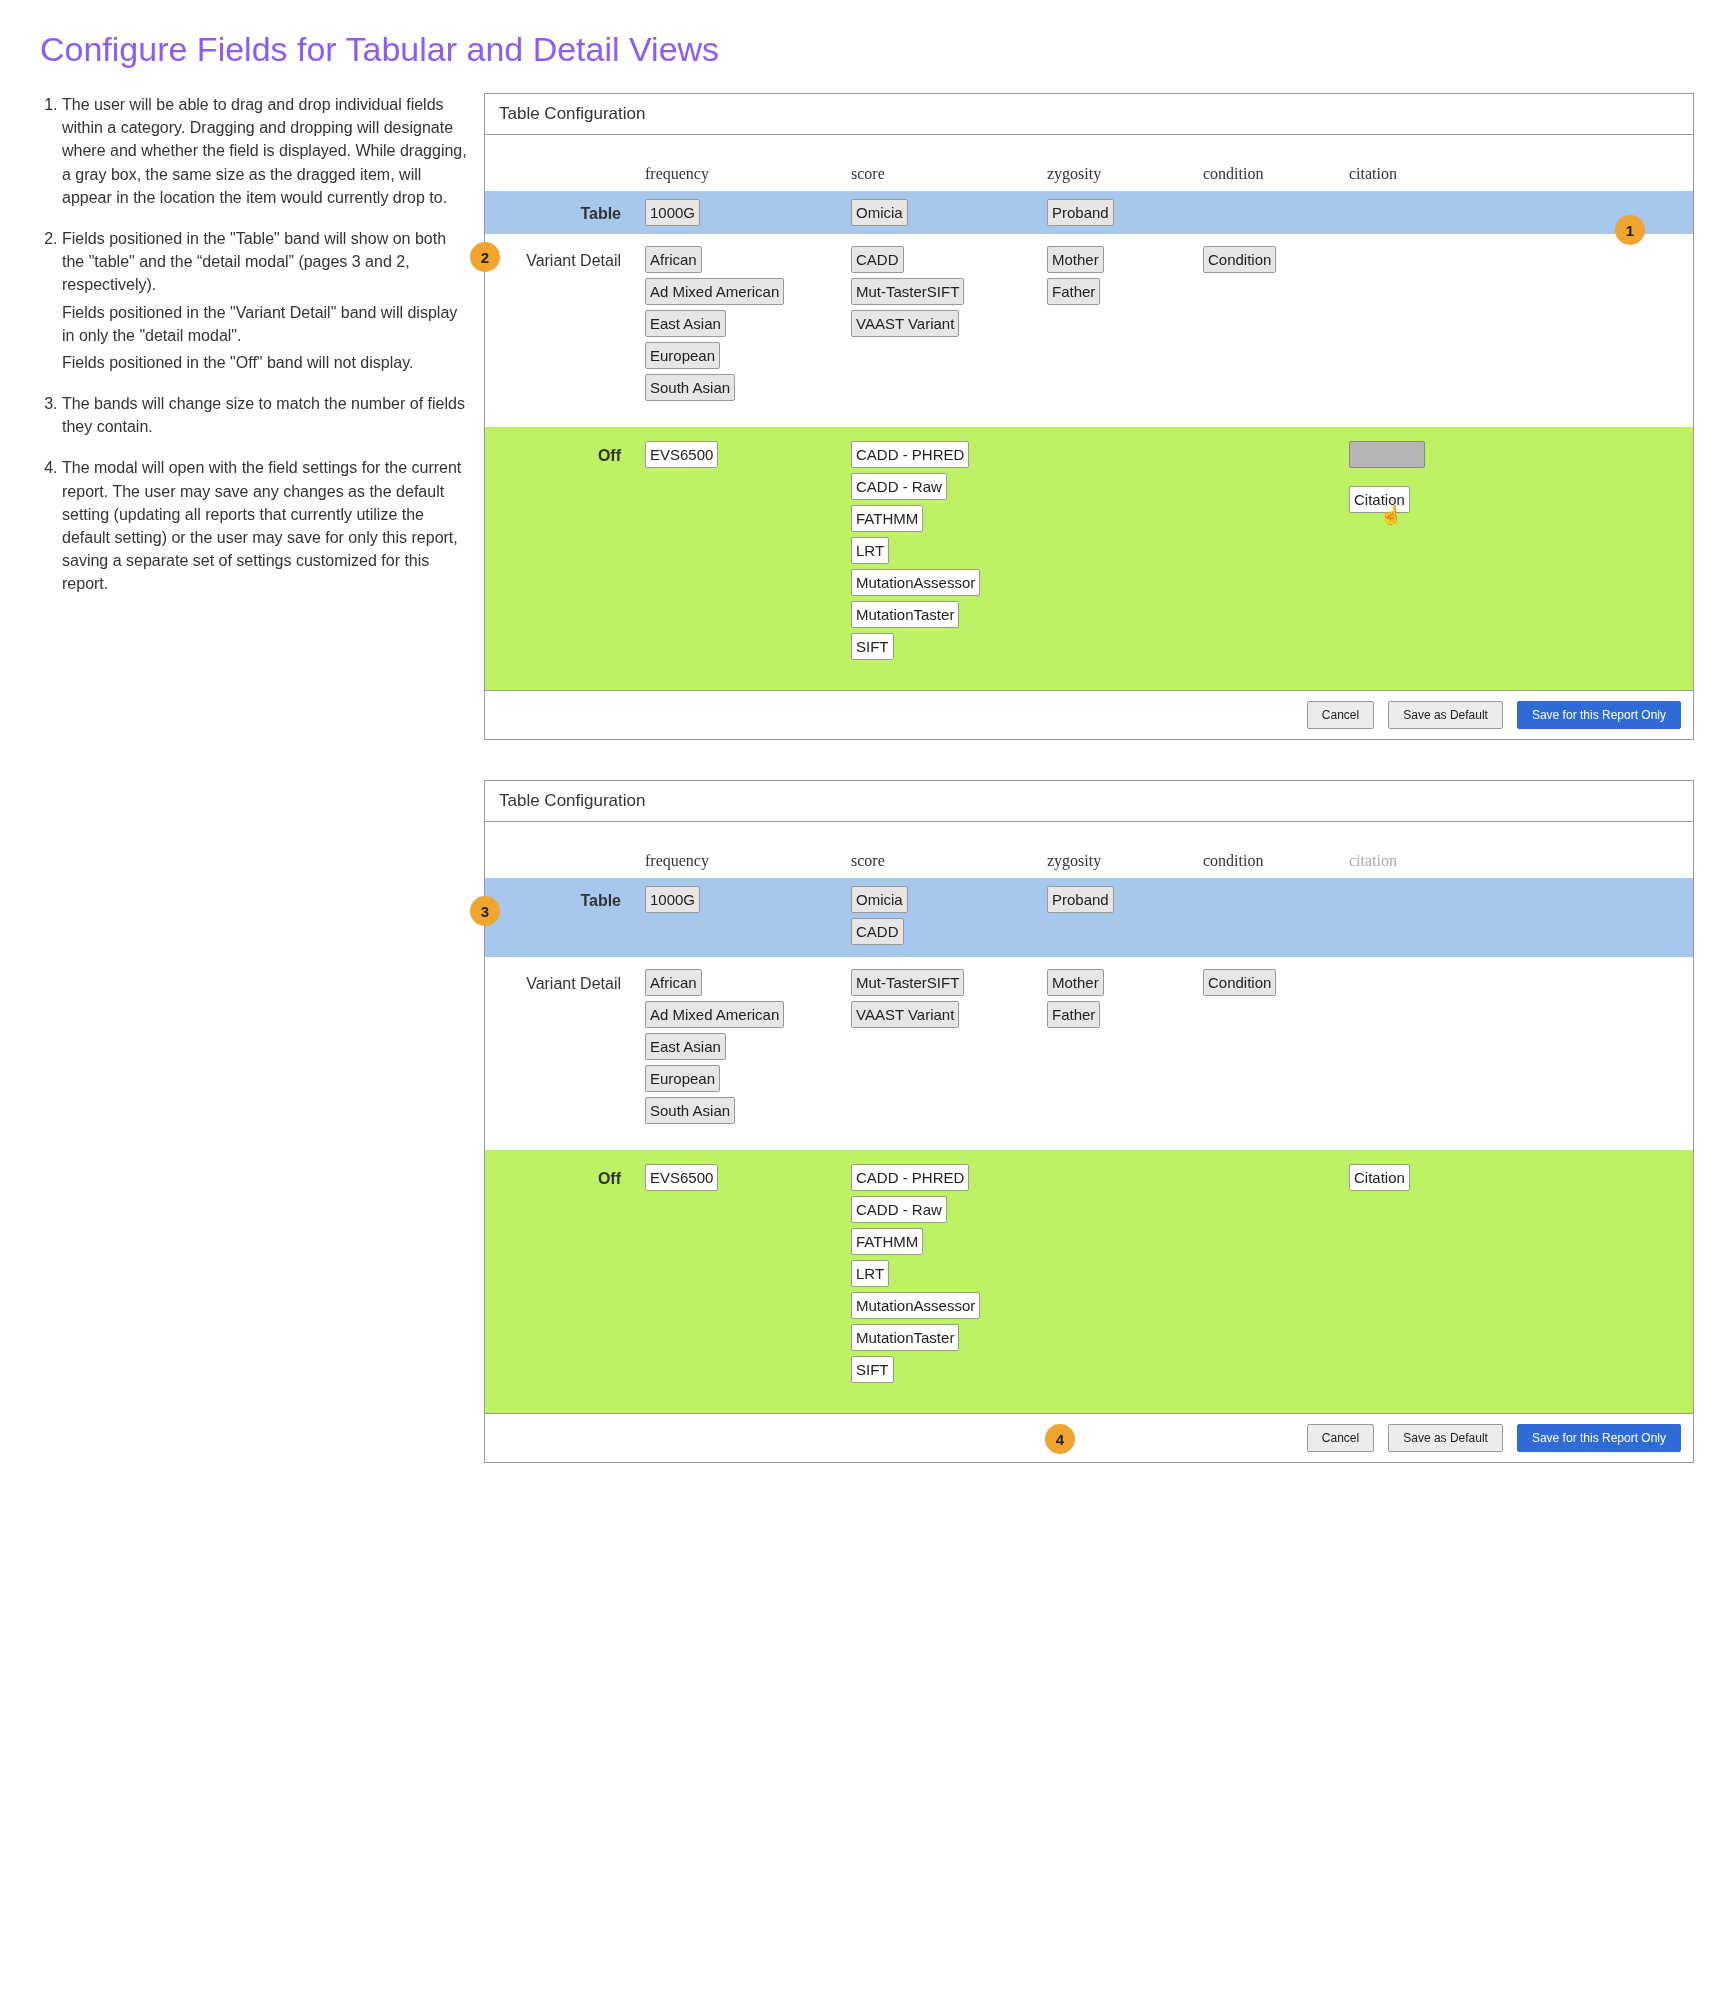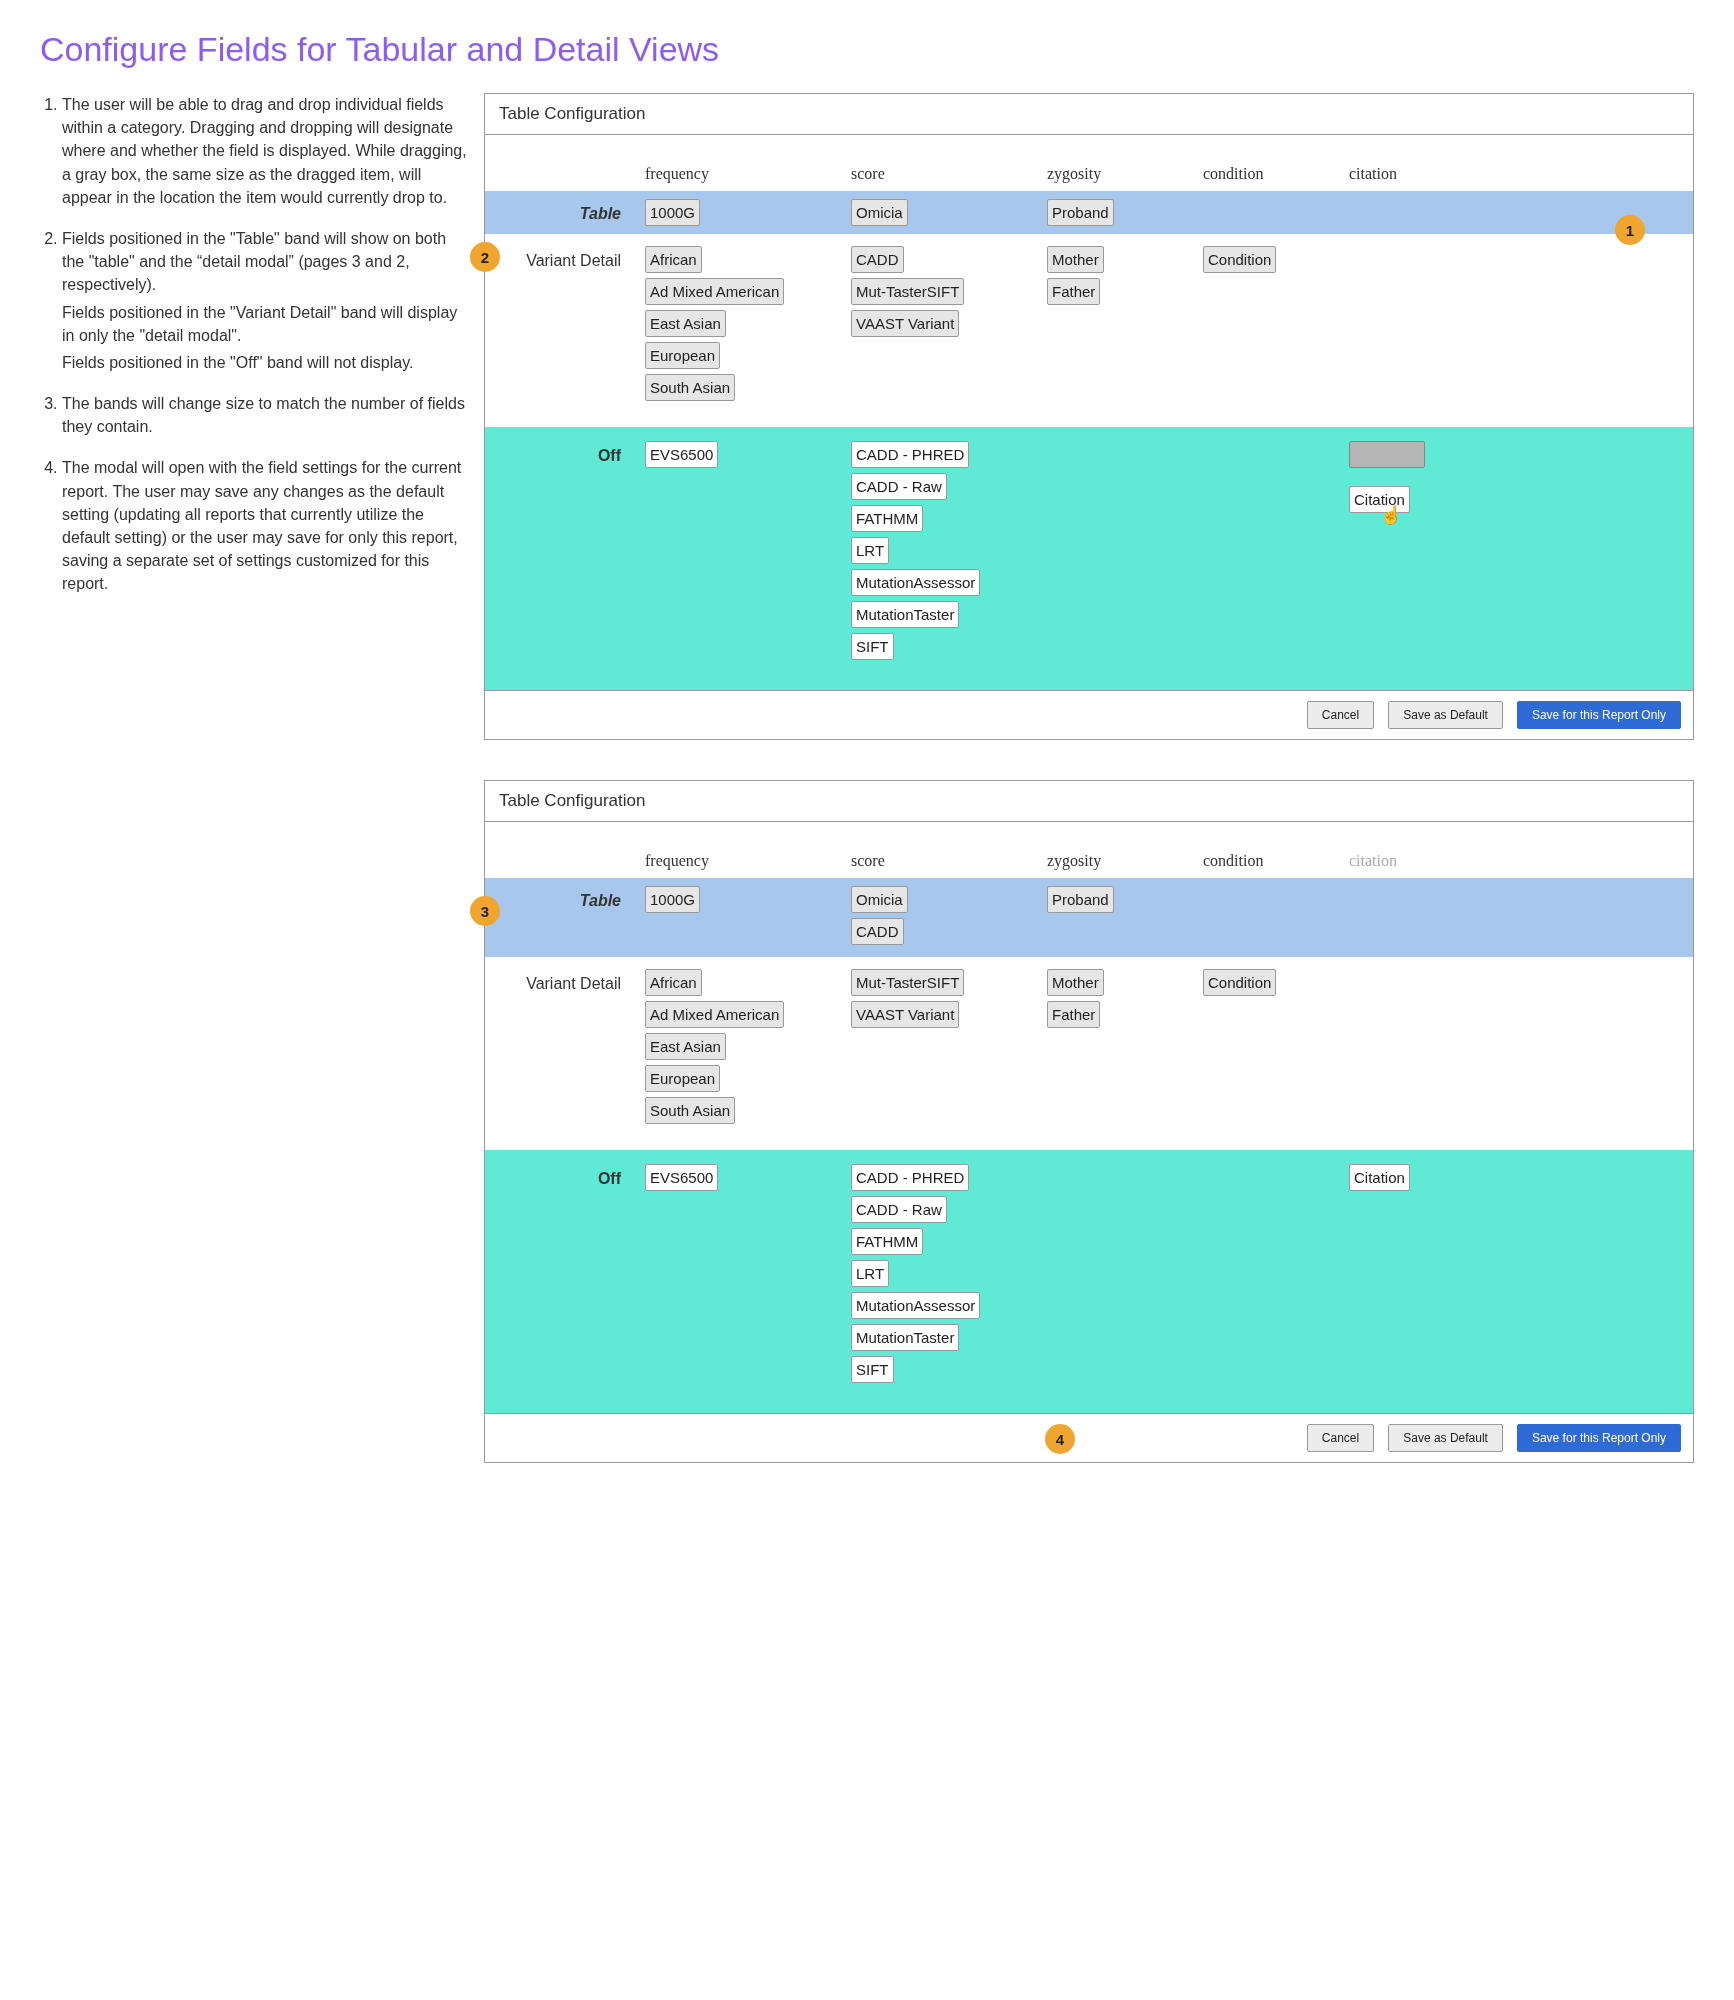--- a/index.html
+++ b/index.html
@@ -75,24 +75,24 @@
   .col-label.dim { color: #aaa; }
   .band-label {
     text-align: right;
     padding-right: 18px;
     padding-top: 6px;
     font-size: 16px;
   }
   .band-table {
     background: #a7c7ec;
   }
-  .band-table .band-label { font-weight: 600; font-style: italic; }
+  .band-table .band-label { font-weight: 600; }
   .band-off .band-label { font-weight: 600; }
   .band-off {
-    background: #5eead4;
+    background: #bef264;
   }
   .band-detail {
     padding-top: 12px;
     padding-bottom: 26px;
   }
   .band-off {
     padding-top: 14px;
     padding-bottom: 30px;
   }
   .chips {

